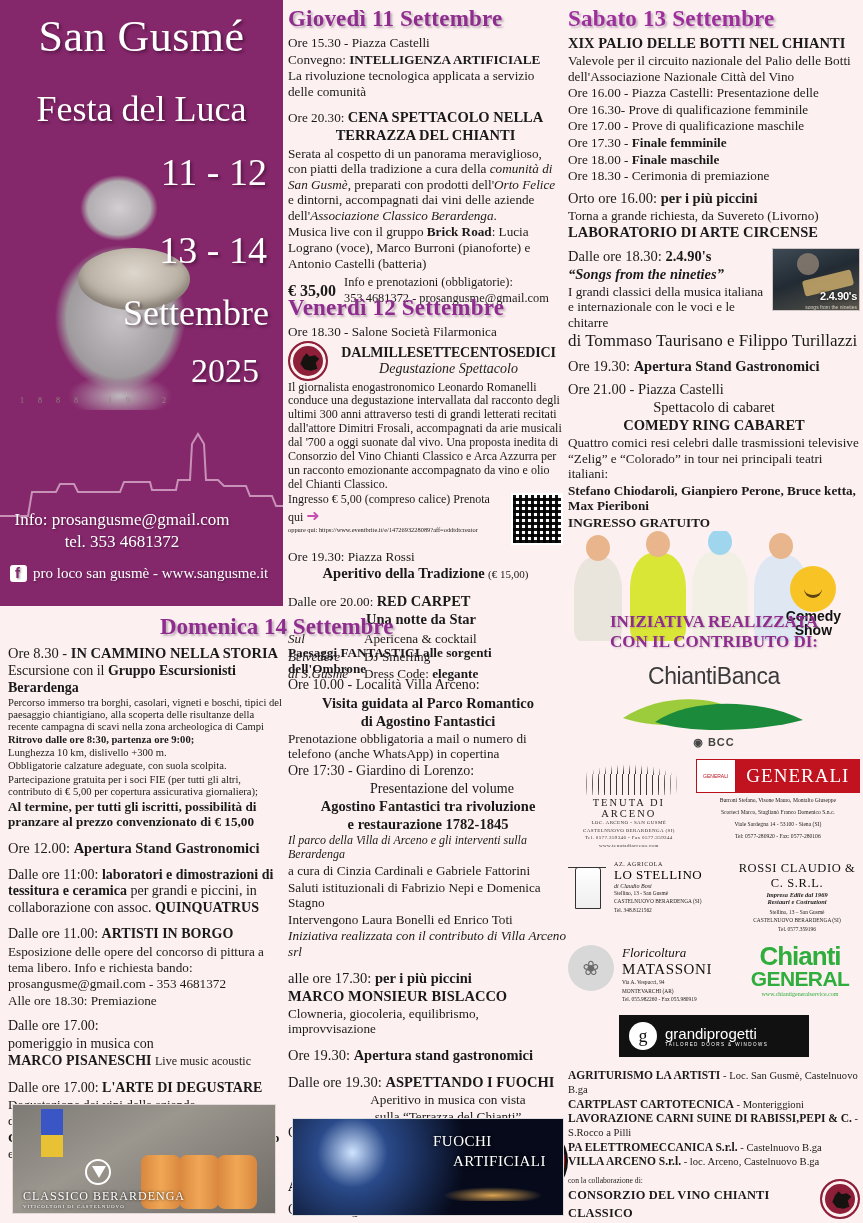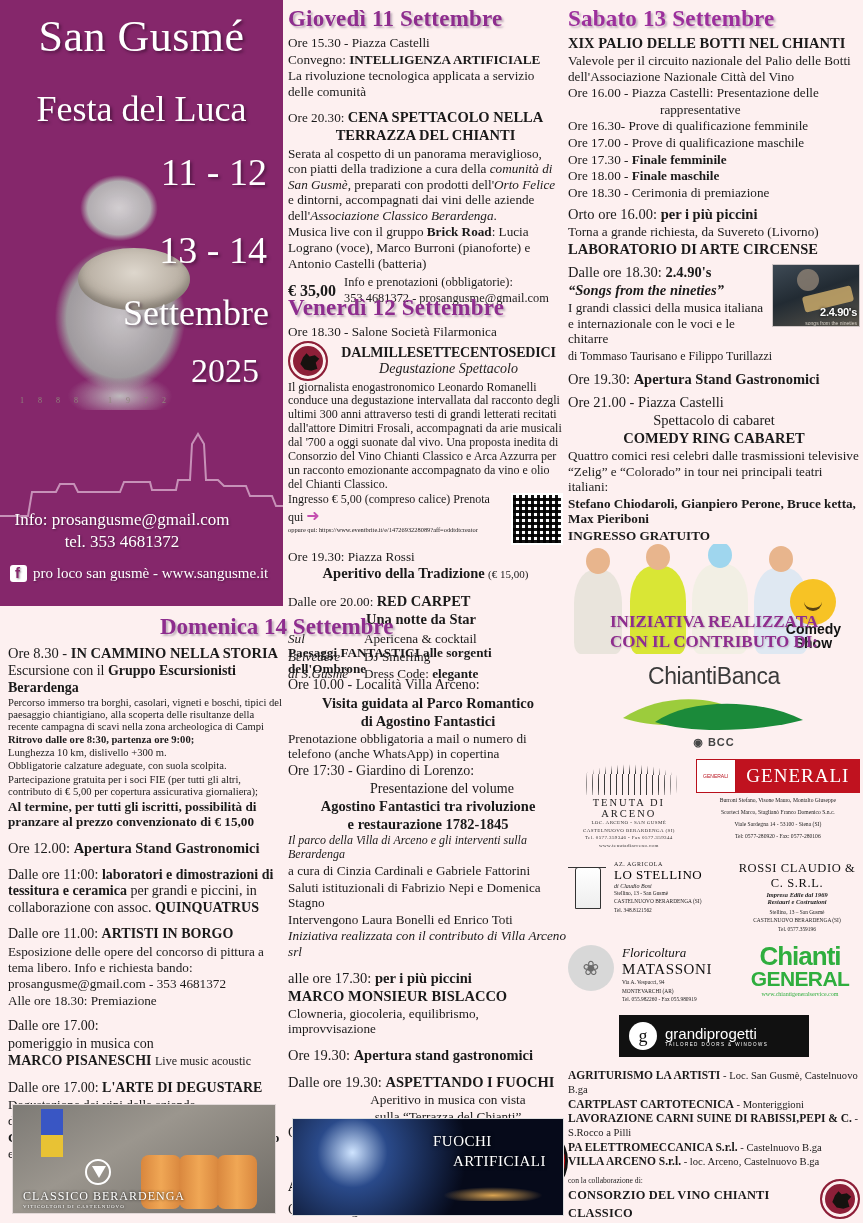--- a/index.html
+++ b/index.html
@@ -344,21 +344,20 @@
         <div><span>Dress Code: </span><b class="h">elegante</b></div>
       </div>
     </div>
   </div>
 
   <div class="col col-sab">
     <div class="daytitle sab">Sabato 13 Settembre</div>
     <div class="blk"><b class="bigb">XIX PALIO DELLE BOTTI NEL CHIANTI</b></div>
     <div class="blk">Valevole per il circuito nazionale del Palio delle Botti dell'Associazione Nazionale Città del Vino</div>
     <div class="blk">Ore 16.00 - Piazza Castelli: Presentazione delle</div>
-    <div class="blk" style="padding-left:92px;">rappresentative</div>
     <div class="blk">Ore 16.30-  Prove di qualificazione femminile</div>
     <div class="blk">Ore 17.00 - Prove di qualificazione maschile</div>
     <div class="blk"><span>Ore 17.30 - </span><b class="h">Finale femminile</b></div>
     <div class="blk"><span>Ore 18.00 - </span><b class="h">Finale maschile</b></div>
     <div class="blk">Ore 18.30 - Cerimonia di premiazione</div>
     <div class="gap-s"></div>
     <div class="blk" style="font-size:14.5px;"><span>Orto ore 16.00: </span><b>per i più piccini</b></div>
     <div class="blk">Torna a grande richiesta, da Suvereto (Livorno)</div>
     <div class="blk"><b class="bigb">LABORATORIO DI ARTE CIRCENSE</b></div>
     <div class="gap-s"></div>
@@ -368,21 +367,21 @@
         <div class="blk" style="font-size:14.5px;font-style:italic;font-weight:700;">“Songs from the nineties”</div>
         <div class="blk">I grandi classici della musica italiana e internazionale con le voci e le chitarre</div>
       </div>
       <div class="photo-2490">
         <div class="head"></div>
         <div class="guitar"></div>
         <div class="lab">2.4.90's</div>
         <div class="lab2">songs from the nineties</div>
       </div>
     </div>
-    <div class="blk" style="font-size:14px;"><span style="font-size:12px;">di Tommaso Taurisano e Filippo Turillazzi</span></div>
+    <div class="blk" style="font-size:14px;"><span style="font-size:17px;">di Tommaso Taurisano e Filippo Turillazzi</span></div>
     <div class="gap-s"></div>
     <div class="blk" style="font-size:14.5px;"><span>Ore 19.30: </span><b>Apertura Stand Gastronomici</b></div>
     <div class="gap-s"></div>
     <div class="blk" style="font-size:14.5px;">Ore 21.00 - Piazza Castelli</div>
     <div class="blk ctr" style="font-size:14.5px;">Spettacolo di cabaret</div>
     <div class="blk ctr"><b class="bigb">COMEDY RING CABARET</b></div>
     <div class="blk">Quattro comici resi celebri dalle trasmissioni televisive “Zelig” e “Colorado” in tour nei principali teatri italiani:</div>
     <div class="blk"><b class="h">Stefano Chiodaroli, Gianpiero Perone, Bruce ketta, Max Pieriboni</b></div>
     <div class="blk"><b class="h">INGRESSO GRATUITO</b></div>
 

